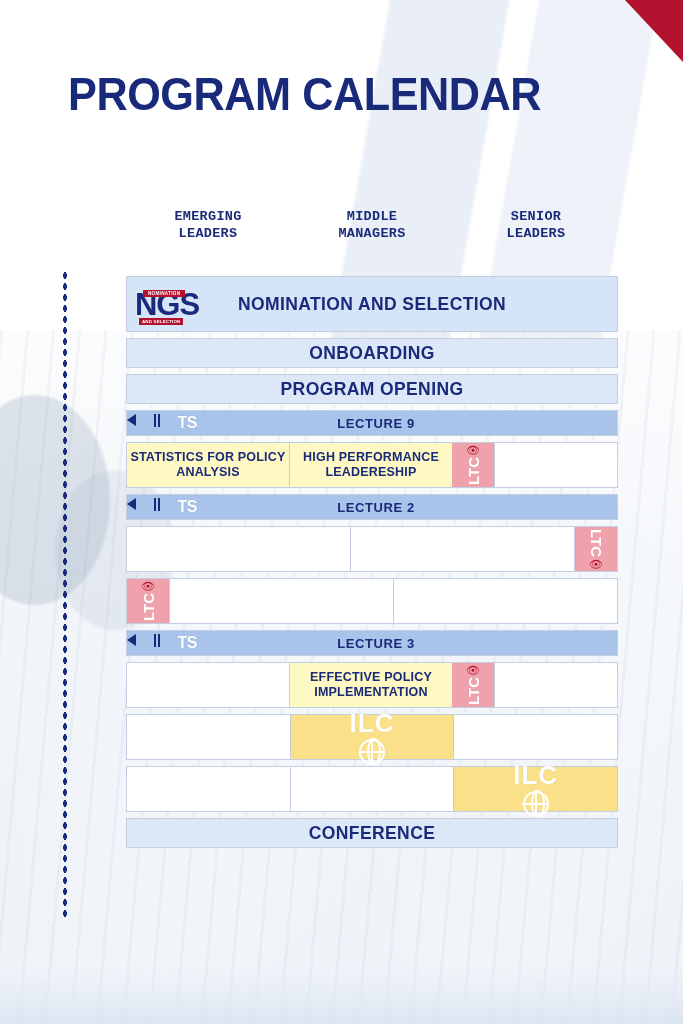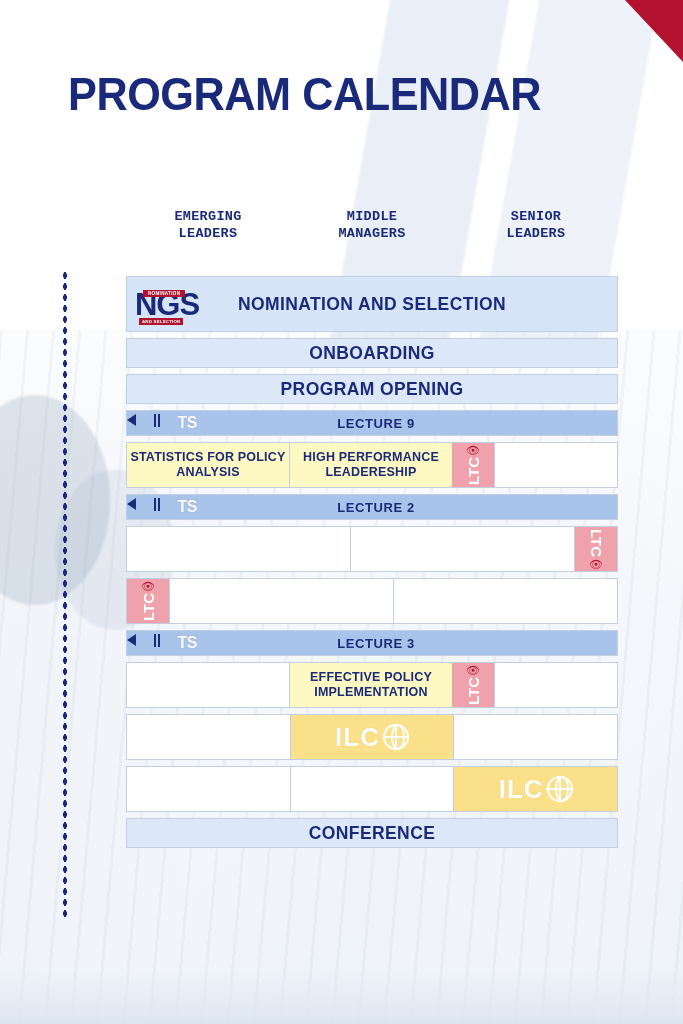--- a/index.html
+++ b/index.html
@@ -329,20 +329,21 @@
   .ltc-word.down {
     transform: none;
   }
 
   
   .ilc-mark {
     display: flex;
     align-items: center;
     justify-content: flex-end;
     gap: 3px;
+    flex-direction: column;
   }
   .ilc-word {
     font-size: 26px;
     font-weight: bold;
     color: #ffffff;
     letter-spacing: 1px;
     line-height: 26px;
     text-shadow: 0 0 1px rgba(200,170,60,0.6);
   }
   .ilc-globe {

